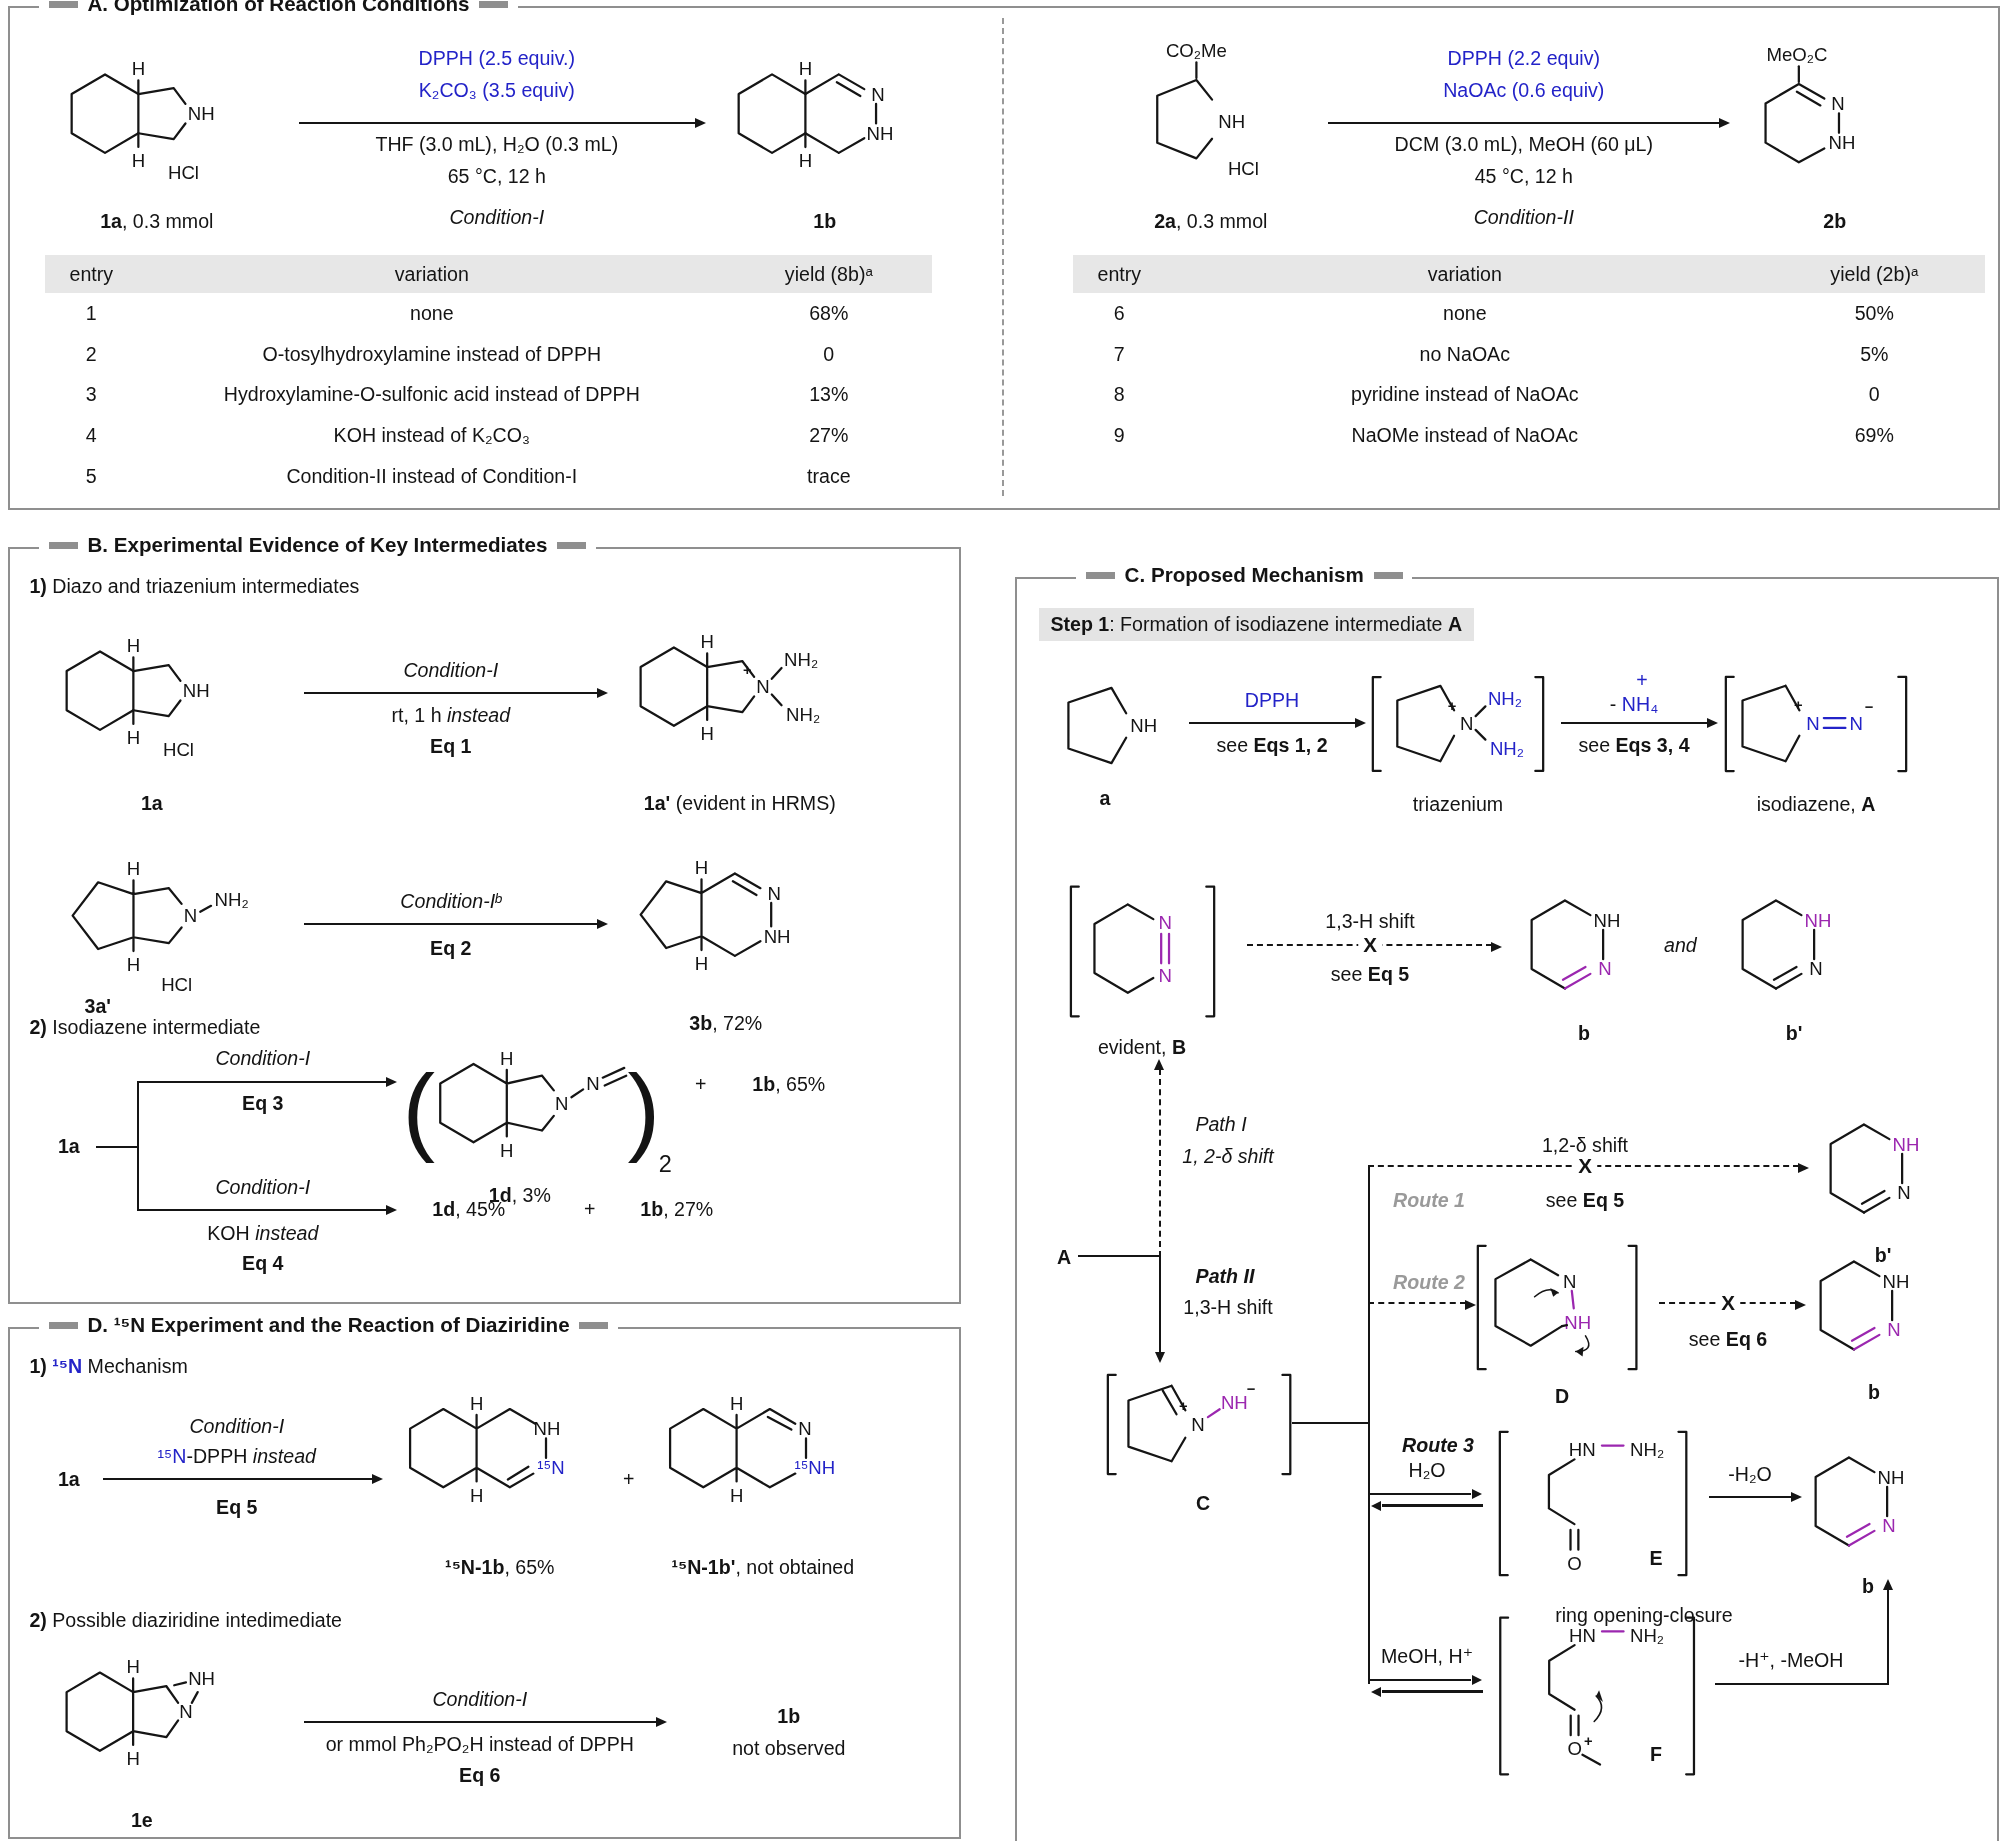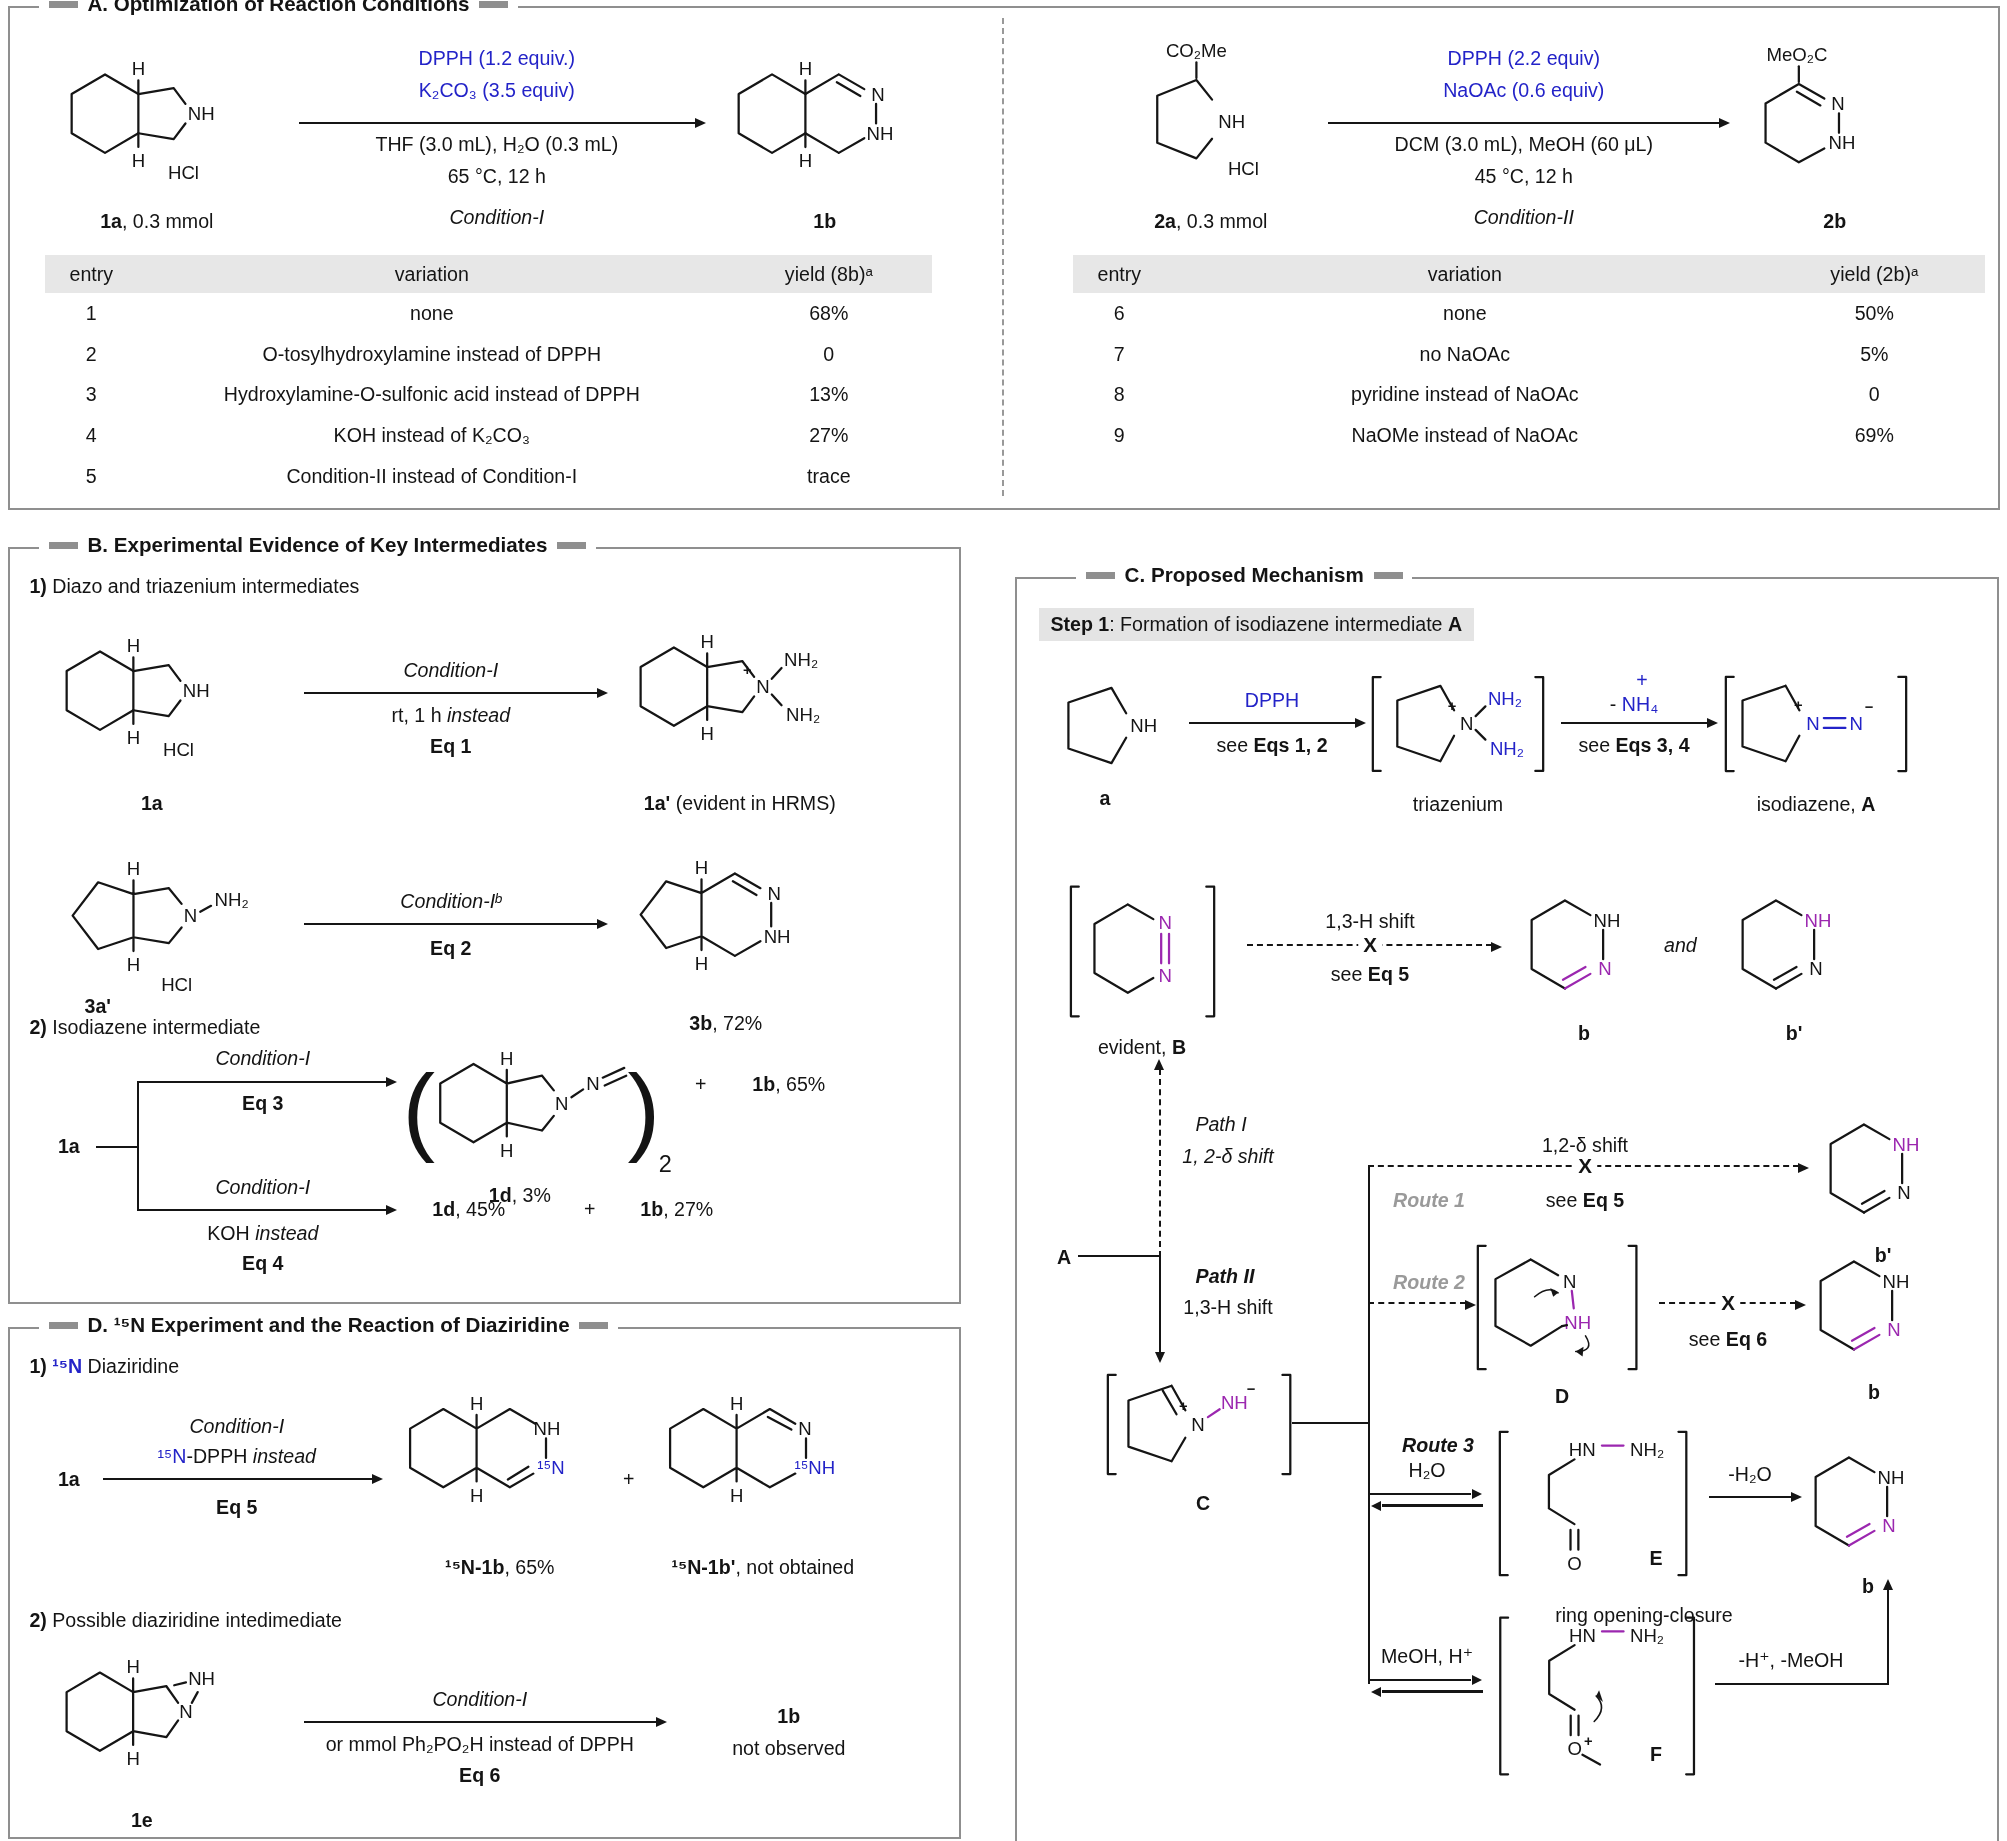--- a/index.html
+++ b/index.html
@@ -85,21 +85,21 @@
     <div class="ptitle" style="left:29px">
         <span>A. Optimization of Reaction Conditions</span>
       </div>
 
     <svg class="mol" style="left:44px;top:27.4px;width:206px;height:172px" viewBox="0 0 210 175">
         <use href="#m1a"></use>
       </svg>
     <div class="cx cap" style="left:147px;top:202px"><span class="b">1a</span><span>, 0.3 mmol</span></div>
 
     <div class="arrow" style="left:289px;top:114px;width:397px"></div>
-    <div class="cx blue" style="left:487px;top:39px">DPPH (1.2 equiv.)</div>
+    <div class="cx blue" style="left:487px;top:39px">DPPH (2.5 equiv.)</div>
     <div class="cx blue" style="left:487px;top:71px">K₂CO₃ (3.5 equiv)</div>
     <div class="cx" style="left:487px;top:125px">THF (3.0 mL), H₂O (0.3 mL)</div>
     <div class="cx" style="left:487px;top:157px">65 °C, 12 h</div>
     <div class="cx i" style="left:487px;top:198px">Condition-I</div>
 
     <svg class="mol" style="left:711px;top:27.4px;width:211px;height:172px;font-size:20px" viewBox="0 0 215 175">
       <path class="bnd" d="M18,60 L52,40 L86,60 L86,100 L52,120 L18,100 Z"></path>
       <path class="bnd" d="M86,60 L120,40 M120,40 L146,55 M118,48 L142,62 M158,70 L158,90 M120,120 L146,105 M86,100 L120,120"></path>
       <path class="bnd" d="M86,60 L86,46 M86,100 L86,114"></path>
       <text class="atxt" x="160" y="60">N</text>
@@ -301,21 +301,21 @@
     <div class="cx" style="left:459px;top:649px"><span class="b">1d</span><span>, 45%</span></div>
     <div class="cx" style="left:580px;top:649px">+</div>
     <div class="cx" style="left:667px;top:649px"><span class="b">1b</span><span>, 27%</span></div>
   </div>
 
   <div class="panel" style="left:7.8px;top:1327px;width:953px;height:512px">
     <div class="ptitle" style="left:29px">
         <span>D. ¹⁵N Experiment and the Reaction of Diaziridine</span>
       </div>
 
-    <div class="t" style="left:19.6px;top:25.5px"><span class="b">1) </span><span class="blue b">¹⁵N</span><span> Diaziridine</span></div>
+    <div class="t" style="left:19.6px;top:25.5px"><span class="b">1) </span><span class="blue b">¹⁵N</span><span> Mechanism</span></div>
 
     <div class="cx b" style="left:59px;top:139px">1a</div>
     <div class="arrow" style="left:93px;top:149px;width:270px"></div>
     <div class="cx i" style="left:227px;top:86px">Condition-I</div>
     <div class="cx" style="left:227px;top:116px"><span class="blue">¹⁵N</span><span>-DPPH </span><span class="i">instead</span></div>
     <div class="cx b" style="left:227px;top:167px">Eq 5</div>
 
     <svg class="mol" style="left:382px;top:39px;width:221px;height:176px;font-size:20px" viewBox="0 0 225 180">
       <path class="bnd" d="M18,62 L52,42 L86,62 L86,102 L52,122 L18,102 Z M86,62 L120,42 M120,42 L146,57 M157,72 L157,92 M120,122 L144,108 M118,114 L139,101 M86,102 L120,122 M86,62 L86,48 M86,102 L86,116"></path>
       <text class="atxt" x="158" y="62">NH</text>

